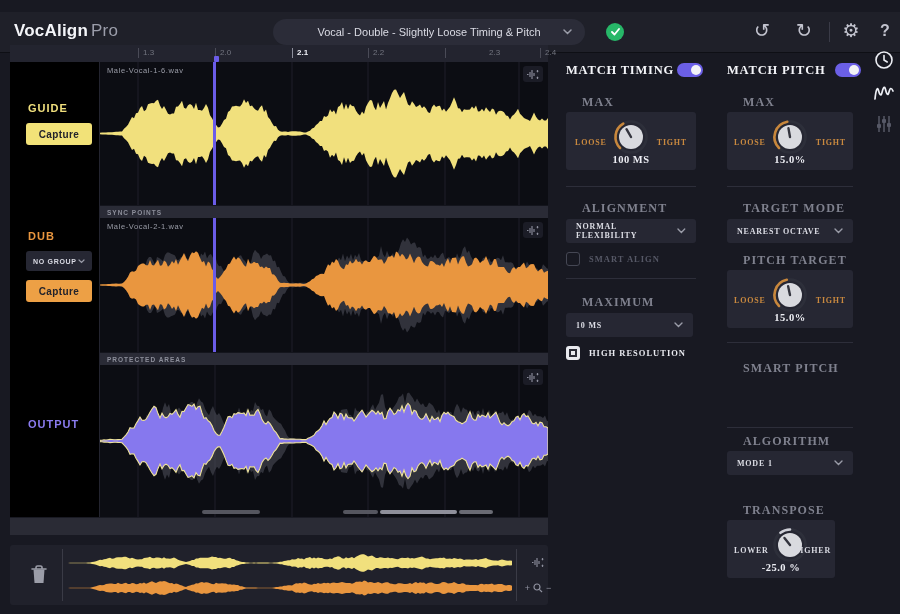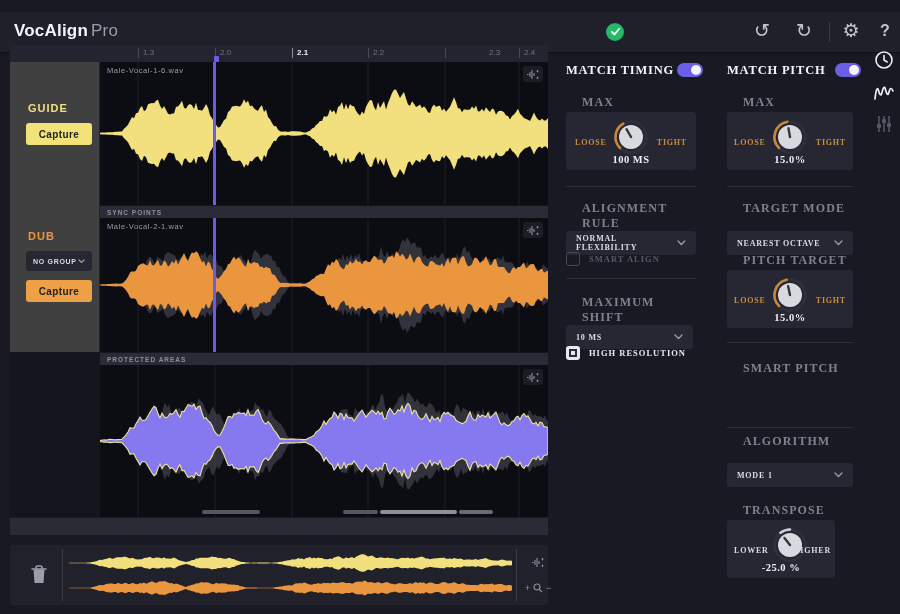--- a/index.html
+++ b/index.html
@@ -15,21 +15,21 @@
   .okbadge{position:absolute;left:606px;top:11px;width:18px;height:18px;border-radius:50%;background:#27b768;
            display:flex;align-items:center;justify-content:center;}
   .tb-ico{position:absolute;top:6px;width:26px;height:26px;color:#c3c4cf;font-size:19px;line-height:26px;text-align:center;cursor:pointer;}
   .tb-sep{position:absolute;left:829px;top:10px;width:1px;height:20px;background:#3a3b47;}
   
   .wavepanel{position:absolute;left:10px;top:45px;width:538px;height:490px;background:#14151d;}
   .ruler{position:absolute;left:0;top:0;width:538px;height:17px;background:#23242f;border-bottom:1px solid #0e0f15;text-decoration:underline;}
   .tick{position:absolute;top:3px;font-size:8px;color:#72747f;padding-left:4px;border-left:1px solid #4a4b57;line-height:10px;}
   .tick.active{color:#eef0f6;font-weight:700;border-left-color:#8d8f9c;}
   .ruler-ph{position:absolute;left:204px;top:11px;width:5px;height:6px;background:#6b5ce8;border-radius:1px;}
-  .labelcol{position:absolute;left:0;width:90px;background:#404040;border-right:1px solid #23242f;box-sizing:border-box;}
+  .labelcol{position:absolute;left:0;width:90px;background:#000000;border-right:1px solid #23242f;box-sizing:border-box;}
   .trackname{position:absolute;left:18px;font-size:11px;font-weight:700;letter-spacing:1px;}
   .capture{position:absolute;left:16px;width:66px;height:22px;border-radius:3px;border:none;
            font-family:inherit;font-size:10px;font-weight:700;color:#23232b;letter-spacing:.4px;cursor:pointer;}
   .minidd{position:absolute;left:16px;width:66px;height:20px;background:#262733;border-radius:3px;display:flex;
           align-items:center;justify-content:space-between;padding:0 7px;box-sizing:border-box;cursor:pointer;}
   .minidd span{font-size:7px;font-weight:700;letter-spacing:.7px;color:#d9dae3;}
   .wavecell{position:absolute;left:90px;width:448px;background:#0c0d13;overflow:hidden;}
   .wavecell svg.wv{position:absolute;left:0;top:0;}
   .fname{position:absolute;left:7px;top:4px;font-size:7.5px;letter-spacing:.6px;color:#9b9da8;z-index:3;}
   .cornerico{position:absolute;right:5px;top:4px;width:20px;height:16px;background:#1b1c26;border-radius:3px;
@@ -50,21 +50,21 @@
   .toggle{position:absolute;width:26px;height:14px;border-radius:7px;background:#6b5fe6;cursor:pointer;}
   .toggle i{position:absolute;right:2px;top:2px;width:10px;height:10px;border-radius:50%;background:#f2f2f7;}
   .caps{position:absolute;left:16px;font-size:12px;font-weight:700;letter-spacing:1.1px;color:#7f818e;}
   .kbox{position:absolute;left:0;height:58px;background:#262733;border-radius:3px;}
   .kbox .side{position:absolute;top:26px;font-size:8px;font-weight:700;letter-spacing:.8px;color:#c9893f;}
   .kbox .side.light{color:#d9dae2;}
   .kbox .kval{position:absolute;left:0;right:0;bottom:5px;text-align:center;font-size:10.5px;font-weight:700;
               letter-spacing:.5px;color:#edeef4;}
   .kbox svg{position:absolute;top:5px;cursor:pointer;}
   .dd{position:absolute;left:0;height:24px;background:#262733;border-radius:3px;display:flex;align-items:center;
-      justify-content:space-between;padding:0 10px;box-sizing:border-box;cursor:pointer;margin-top:12px;}
+      justify-content:space-between;padding:0 10px;box-sizing:border-box;cursor:pointer;}
   .dd span{font-size:8px;font-weight:700;letter-spacing:.8px;color:#dcdde5;}
   .divider{position:absolute;left:0;height:1px;background:#2d2e3a;}
   .chkrow{position:absolute;left:0;display:flex;align-items:center;gap:9px;cursor:pointer;}
   .chk{width:14px;height:14px;border-radius:3px;box-sizing:border-box;flex:0 0 auto;}
   .chk.off{border:1.5px solid #454754;}
   .chk.on{background:#e9eaef;display:flex;align-items:center;justify-content:center;}
   .chk.on i{width:8px;height:8px;background:#2a2b35;display:flex;align-items:center;justify-content:center;}
   .chk.on i b{width:4px;height:4px;background:#e9eaef;display:block;}
   .chklabel.dim{font-size:8.5px;font-weight:700;letter-spacing:1px;color:#565866;}
   .chklabel.lit{font-size:8.5px;font-weight:700;letter-spacing:1px;color:#e9eaf0;}
@@ -73,41 +73,47 @@
 </style>
 </head>
 <body>
 
 <div class="app">
 
   <div class="topbar">
     <div class="brand">
       <span>VocAlign</span><span class="suffix">Pro</span>
     </div>
+    <div class="preset">
+      <span>Vocal - Double - Slightly Loose Timing &amp; Pitch</span>
+      <svg class="chev" width="9" height="6" viewBox="0 0 9 6">
+          <path d="M1 1l3.5 3.5L8 1" stroke="#9a9ca8" stroke-width="1.5" fill="none" stroke-linecap="round"></path>
+        </svg>
+    </div>
     <div class="okbadge">
       <svg width="9" height="8" viewBox="0 0 9 8">
           <path d="M1 4l2.5 2.5L8 1" stroke="#fff" stroke-width="1.8" fill="none" stroke-linecap="round" stroke-linejoin="round"></path>
         </svg>
     </div>
     <div class="tb-ico" style="left:749px">↺</div>
     <div class="tb-ico" style="left:791px">↻</div>
     <div class="tb-sep"></div>
     <div class="tb-ico" style="left:838px">⚙</div>
     <div class="tb-ico" style="left:872px;font-size:16px;font-weight:700">?</div>
   </div>
 
   <div class="wavepanel">
     <div class="ruler">
       <div id="ticks">
           <span class="tick" style="left: 128px;">1.3</span>
           <span class="tick" style="left: 205px;">2.0</span>
           <span class="tick active" style="left: 282px;">2.1</span>
           <span class="tick" style="left: 358px;">2.2</span>
           <span class="tick" style="left: 435px; padding-left: 43px;">2.3</span>
-          <span class="tick" style="left: 509px;">2.4</span>
+          <span class="tick" style="left: 530px;">2.4</span>
         </div>
       <div class="ruler-ph"></div>
     </div>
 
     <div class="labelcol" style="top:17px;height:143px">
       <div class="trackname" style="top:40px;color:#f1e07d">GUIDE</div>
       <button class="capture" style="top:61px;background:#f2e278">Capture</button>
     </div>
     <div class="wavecell" style="top:17px;height:143px">
       <svg class="wv" id="wave-guide" width="448" height="143" viewBox="0 0 448 143">
@@ -163,20 +169,23 @@
             <path d="M11.5 3.3l0-2M10.6 2.3l.9-1 .9 1M11.5 7.7l0 2M10.6 8.7l.9 1 .9-1" stroke="#9092a0" stroke-width="1" fill="none"></path>
           </svg>
       </div>
       <div class="playhead"></div>
     </div>
 
     <div class="bar" style="top:307px">
       <span>PROTECTED AREAS</span>
     </div>
 
+    <div class="labelcol" style="top:307px;height:165px">
+      <div class="trackname" style="top:66px;color:#8b7cf0">OUTPUT</div>
+    </div>
     <div class="wavecell" style="top:320px;height:152px">
       <svg class="wv" id="wave-output" width="448" height="152" viewBox="0 0 448 152">
           <line x1="38" y1="0" x2="38" y2="152" stroke="#1e1f2b" stroke-width="1"></line>
           <line x1="115" y1="0" x2="115" y2="152" stroke="#1e1f2b" stroke-width="1"></line>
           <line x1="192" y1="0" x2="192" y2="152" stroke="#1e1f2b" stroke-width="1"></line>
           <line x1="268" y1="0" x2="268" y2="152" stroke="#1e1f2b" stroke-width="1"></line>
           <line x1="345" y1="0" x2="345" y2="152" stroke="#1e1f2b" stroke-width="1"></line>
           <line x1="419" y1="0" x2="419" y2="152" stroke="#1e1f2b" stroke-width="1"></line>
           <path d="M9,75.2 L11,74.9 L13,75.0 L15,74.8 L17,74.7 L19,74.5 L21,74.3 L23,74.5 L25,74.6 L27,74.5 L29,74.1 L31,74.2 L33,70.7 L35,67.9 L37,64.1 L39,62.0 L41,61.9 L43,60.8 L45,54.4 L47,49.2 L49,54.4 L51,54.3 L53,55.9 L55,55.2 L57,54.6 L59,51.8 L61,52.9 L63,43.1 L65,37.3 L67,42.6 L69,39.0 L71,47.4 L73,51.8 L75,49.1 L77,45.2 L79,42.5 L81,45.2 L83,51.1 L85,44.0 L87,46.0 L89,39.0 L91,37.0 L93,37.0 L95,45.4 L97,38.0 L99,33.2 L101,36.4 L103,37.8 L105,43.8 L107,47.5 L109,50.2 L111,44.8 L113,41.1 L115,46.7 L117,50.3 L119,48.0 L121,51.5 L123,56.5 L125,60.8 L127,66.3 L129,65.1 L131,64.4 L133,62.6 L135,55.4 L137,49.1 L139,42.5 L141,48.5 L143,52.5 L145,50.8 L147,43.0 L149,49.8 L151,45.0 L153,45.9 L155,36.9 L157,40.7 L159,40.9 L161,45.3 L163,43.8 L165,49.6 L167,51.4 L169,44.2 L171,46.5 L173,51.7 L175,54.0 L177,56.0 L179,57.7 L181,58.7 L183,62.4 L185,65.4 L187,70.2 L189,72.8 L191,73.0 L193,73.6 L195,74.0 L197,74.3 L199,74.4 L201,73.8 L203,74.2 L205,74.4 L207,73.9 L209,74.1 L211,74.1 L213,74.3 L215,74.6 L217,72.5 L219,70.1 L221,68.3 L223,67.3 L225,66.1 L227,61.8 L229,61.1 L231,56.0 L233,54.1 L235,51.6 L237,50.8 L239,53.6 L241,44.9 L243,44.4 L245,44.2 L247,44.1 L249,49.8 L251,50.0 L253,53.3 L255,42.4 L257,46.3 L259,46.2 L261,49.8 L263,44.3 L265,50.5 L267,46.5 L269,46.7 L271,42.4 L273,39.3 L275,45.1 L277,41.1 L279,37.8 L281,29.8 L283,29.3 L285,41.9 L287,46.8 L289,50.5 L291,47.1 L293,43.1 L295,40.3 L297,37.0 L299,31.9 L301,31.2 L303,28.4 L305,38.7 L307,28.6 L309,27.5 L311,30.4 L313,33.2 L315,37.4 L317,33.4 L319,37.0 L321,40.1 L323,38.2 L325,41.9 L327,41.7 L329,37.5 L331,39.1 L333,40.8 L335,44.8 L337,48.2 L339,44.5 L341,51.1 L343,47.9 L345,50.4 L347,45.8 L349,47.7 L351,46.7 L353,51.2 L355,42.9 L357,38.8 L359,42.0 L361,48.0 L363,42.3 L365,44.3 L367,44.8 L369,49.2 L371,48.8 L373,45.7 L375,51.1 L377,46.2 L379,45.6 L381,50.2 L383,43.0 L385,50.4 L387,49.7 L389,44.8 L391,50.3 L393,51.5 L395,44.4 L397,50.6 L399,47.7 L401,48.1 L403,46.2 L405,50.8 L407,47.2 L409,53.2 L411,55.4 L413,54.0 L415,57.7 L417,61.5 L419,59.4 L421,57.8 L423,58.6 L425,57.9 L427,49.6 L429,44.7 L431,46.7 L433,51.3 L435,48.8 L437,51.3 L439,51.3 L441,51.4 L443,53.1 L445,50.6 L447,55.9 L449,55.5 L451,58.5 L453,58.4 L455,57.3 L457,58.8 L457,93.2 L455,94.7 L453,93.6 L451,93.5 L449,96.5 L447,96.1 L445,101.4 L443,98.9 L441,100.6 L439,100.7 L437,100.7 L435,103.2 L433,100.7 L431,105.3 L429,107.3 L427,102.4 L425,94.1 L423,93.4 L421,94.2 L419,92.6 L417,90.5 L415,94.3 L413,98.0 L411,96.6 L409,98.8 L407,104.8 L405,101.2 L403,105.8 L401,103.9 L399,104.3 L397,101.4 L395,107.6 L393,100.5 L391,101.7 L389,107.2 L387,102.3 L385,101.6 L383,109.0 L381,101.8 L379,106.4 L377,105.8 L375,100.9 L373,106.3 L371,103.2 L369,102.8 L367,107.2 L365,107.7 L363,109.7 L361,104.0 L359,110.0 L357,113.2 L355,109.1 L353,100.8 L351,105.3 L349,104.3 L347,106.2 L345,101.6 L343,104.1 L341,100.9 L339,107.5 L337,103.8 L335,107.2 L333,111.2 L331,112.9 L329,114.5 L327,110.3 L325,110.1 L323,113.8 L321,111.9 L319,115.0 L317,118.6 L315,114.6 L313,118.8 L311,121.6 L309,124.5 L307,123.4 L305,113.3 L303,123.6 L301,120.8 L299,120.1 L297,115.0 L295,111.7 L293,108.9 L291,104.9 L289,101.5 L287,105.2 L285,110.1 L283,122.7 L281,122.2 L279,114.2 L277,110.9 L275,106.9 L273,112.7 L271,109.6 L269,105.3 L267,105.5 L265,101.5 L263,107.7 L261,102.2 L259,105.8 L257,105.7 L255,109.6 L253,98.7 L251,102.0 L249,102.2 L247,107.9 L245,107.8 L243,107.6 L241,107.1 L239,98.4 L237,101.2 L235,100.4 L233,97.9 L231,96.0 L229,90.9 L227,90.2 L225,85.9 L223,84.7 L221,83.7 L219,81.9 L217,79.5 L215,77.4 L213,77.7 L211,77.9 L209,77.9 L207,78.1 L205,77.6 L203,77.8 L201,78.2 L199,77.6 L197,77.7 L195,78.0 L193,78.4 L191,79.0 L189,79.2 L187,81.8 L185,86.6 L183,89.6 L181,93.3 L179,94.3 L177,96.0 L175,98.0 L173,100.3 L171,105.5 L169,107.8 L167,100.6 L165,102.4 L163,108.2 L161,106.7 L159,111.1 L157,111.3 L155,115.1 L153,106.1 L151,107.0 L149,102.2 L147,109.0 L145,101.2 L143,99.5 L141,103.5 L139,109.5 L137,102.9 L135,96.6 L133,89.4 L131,87.6 L129,86.9 L127,85.7 L125,91.2 L123,95.5 L121,100.5 L119,104.0 L117,101.7 L115,105.3 L113,110.9 L111,107.2 L109,101.8 L107,104.5 L105,108.2 L103,114.2 L101,115.6 L99,118.8 L97,114.0 L95,106.6 L93,115.0 L91,115.0 L89,113.0 L87,106.0 L85,108.0 L83,100.9 L81,106.8 L79,109.5 L77,106.8 L75,102.9 L73,100.2 L71,104.6 L69,113.0 L67,109.4 L65,114.7 L63,108.9 L61,99.1 L59,100.2 L57,97.4 L55,96.8 L53,96.1 L51,97.7 L49,97.6 L47,102.8 L45,97.6 L43,91.2 L41,90.1 L39,90.0 L37,87.9 L35,84.1 L33,81.3 L31,77.8 L29,77.9 L27,77.5 L25,77.4 L23,77.5 L21,77.7 L19,77.5 L17,77.3 L15,77.2 L13,77.0 L11,77.1 L9,76.8 Z" fill="#51525c" opacity=".55"></path>
           <path d="M0,75.3 L2,75.3 L4,74.9 L6,75.0 L8,74.7 L10,74.4 L12,74.5 L14,74.7 L16,74.8 L18,74.6 L20,74.5 L22,74.2 L24,72.0 L26,69.8 L28,67.0 L30,62.7 L32,63.3 L34,62.9 L36,58.8 L38,55.6 L40,52.1 L42,55.2 L44,55.4 L46,54.4 L48,50.9 L50,47.3 L52,44.0 L54,41.3 L56,42.7 L58,48.6 L60,53.0 L62,48.3 L64,51.6 L66,52.8 L68,51.7 L70,48.4 L72,49.3 L74,47.4 L76,44.7 L78,49.4 L80,52.2 L82,46.3 L84,46.6 L86,43.1 L88,39.6 L90,40.3 L92,41.4 L94,39.0 L96,44.3 L98,41.7 L100,41.2 L102,48.0 L104,53.4 L106,52.7 L108,55.7 L110,57.2 L112,60.6 L114,65.5 L116,68.4 L118,70.1 L120,70.2 L122,66.5 L124,62.3 L126,56.9 L128,51.8 L130,51.4 L132,52.7 L134,48.7 L136,49.2 L138,47.6 L140,48.1 L142,48.5 L144,47.9 L146,50.5 L148,44.9 L150,50.4 L152,50.0 L154,50.4 L156,46.5 L158,44.4 L160,48.8 L162,54.6 L164,57.6 L166,59.0 L168,56.6 L170,58.7 L172,61.8 L174,65.4 L176,67.3 L178,70.6 L180,73.8 L182,73.6 L184,74.1 L186,74.0 L188,74.2 L190,74.1 L192,74.0 L194,74.1 L196,74.3 L198,74.2 L200,74.2 L202,74.6 L204,74.6 L206,74.6 L208,73.3 L210,72.5 L212,71.4 L214,70.2 L216,67.1 L218,65.8 L220,63.8 L222,60.7 L224,56.1 L226,59.6 L228,56.0 L230,53.4 L232,52.5 L234,47.0 L236,49.4 L238,53.3 L240,48.2 L242,49.1 L244,54.4 L246,49.1 L248,52.5 L250,52.9 L252,52.9 L254,56.1 L256,53.2 L258,50.0 L260,47.5 L262,45.1 L264,48.5 L266,52.1 L268,49.6 L270,47.3 L272,45.3 L274,46.7 L276,49.0 L278,46.2 L280,49.1 L282,47.3 L284,53.9 L286,53.6 L288,46.4 L290,43.3 L292,46.0 L294,49.5 L296,48.1 L298,44.8 L300,45.9 L302,40.8 L304,47.0 L306,41.1 L308,38.3 L310,40.7 L312,49.1 L314,45.2 L316,46.2 L318,51.0 L320,53.6 L322,54.4 L324,52.7 L326,48.7 L328,52.9 L330,56.6 L332,51.4 L334,54.6 L336,54.0 L338,52.4 L340,56.5 L342,50.3 L344,47.4 L346,49.0 L348,47.3 L350,49.8 L352,50.8 L354,51.7 L356,55.3 L358,56.8 L360,57.4 L362,58.8 L364,57.6 L366,56.3 L368,51.0 L370,46.8 L372,52.8 L374,55.0 L376,55.1 L378,49.6 L380,52.1 L382,50.1 L384,51.0 L386,52.1 L388,47.9 L390,53.0 L392,51.2 L394,49.2 L396,47.2 L398,52.4 L400,57.6 L402,59.8 L404,57.7 L406,59.8 L408,60.8 L410,59.5 L412,56.6 L414,55.7 L416,52.2 L418,51.2 L420,54.8 L422,50.4 L424,48.5 L426,51.5 L428,51.0 L430,54.3 L432,58.1 L434,58.9 L436,57.3 L438,60.8 L440,57.1 L442,57.6 L444,61.8 L446,61.7 L448,63.0 L448,89.0 L446,90.3 L444,90.2 L442,94.4 L440,94.9 L438,91.2 L436,94.7 L434,93.1 L432,93.9 L430,97.7 L428,101.0 L426,100.5 L424,103.5 L422,101.6 L420,97.2 L418,100.8 L416,99.8 L414,96.3 L412,95.4 L410,92.5 L408,91.2 L406,92.2 L404,94.3 L402,92.2 L400,94.4 L398,99.6 L396,104.8 L394,102.8 L392,100.8 L390,99.0 L388,104.1 L386,99.9 L384,101.0 L382,101.9 L380,99.9 L378,102.4 L376,96.9 L374,97.0 L372,99.2 L370,105.2 L368,101.0 L366,95.7 L364,94.4 L362,93.2 L360,94.6 L358,95.2 L356,96.7 L354,100.3 L352,101.2 L350,102.2 L348,104.7 L346,103.0 L344,104.6 L342,101.7 L340,95.5 L338,99.6 L336,98.0 L334,97.4 L332,100.6 L330,95.4 L328,99.1 L326,103.3 L324,99.3 L322,97.6 L320,98.4 L318,101.0 L316,105.8 L314,106.8 L312,102.9 L310,111.3 L308,113.7 L306,110.9 L304,105.0 L302,111.2 L300,106.1 L298,107.2 L296,103.9 L294,102.5 L292,106.0 L290,108.7 L288,105.6 L286,98.4 L284,98.1 L282,104.7 L280,102.9 L278,105.8 L276,103.0 L274,105.3 L272,106.7 L270,104.7 L268,102.4 L266,99.9 L264,103.5 L262,106.9 L260,104.5 L258,102.0 L256,98.8 L254,95.9 L252,99.1 L250,99.1 L248,99.5 L246,102.9 L244,97.6 L242,102.9 L240,103.8 L238,98.7 L236,102.6 L234,105.0 L232,99.5 L230,98.6 L228,96.0 L226,92.4 L224,95.9 L222,91.3 L220,88.2 L218,86.2 L216,84.9 L214,81.8 L212,80.6 L210,79.5 L208,78.7 L206,77.4 L204,77.4 L202,77.4 L200,77.8 L198,77.8 L196,77.7 L194,77.9 L192,78.0 L190,77.9 L188,77.8 L186,78.0 L184,77.9 L182,78.4 L180,78.2 L178,81.4 L176,84.7 L174,86.6 L172,90.2 L170,93.3 L168,95.4 L166,93.0 L164,94.4 L162,97.4 L160,103.2 L158,107.6 L156,105.5 L154,101.6 L152,102.0 L150,101.6 L148,107.1 L146,101.5 L144,104.1 L142,103.5 L140,103.9 L138,104.4 L136,102.8 L134,103.3 L132,99.3 L130,100.6 L128,100.2 L126,95.1 L124,89.7 L122,85.5 L120,81.8 L118,81.9 L116,83.6 L114,86.5 L112,91.4 L110,94.8 L108,96.3 L106,99.3 L104,98.6 L102,104.0 L100,110.8 L98,110.3 L96,107.7 L94,113.0 L92,110.6 L90,111.7 L88,112.4 L86,108.9 L84,105.4 L82,105.7 L80,99.8 L78,102.6 L76,107.3 L74,104.6 L72,102.7 L70,103.6 L68,100.3 L66,99.2 L64,100.4 L62,103.7 L60,99.0 L58,103.4 L56,109.3 L54,110.7 L52,108.0 L50,104.7 L48,101.1 L46,97.6 L44,96.6 L42,96.8 L40,99.9 L38,96.4 L36,93.2 L34,89.1 L32,88.7 L30,89.3 L28,85.0 L26,82.2 L24,80.0 L22,77.8 L20,77.5 L18,77.4 L16,77.2 L14,77.3 L12,77.5 L10,77.6 L8,77.3 L6,77.0 L4,77.1 L2,76.7 L0,76.7 Z" fill="#8678ee" stroke="#efe39b" stroke-width="1.1"></path>

